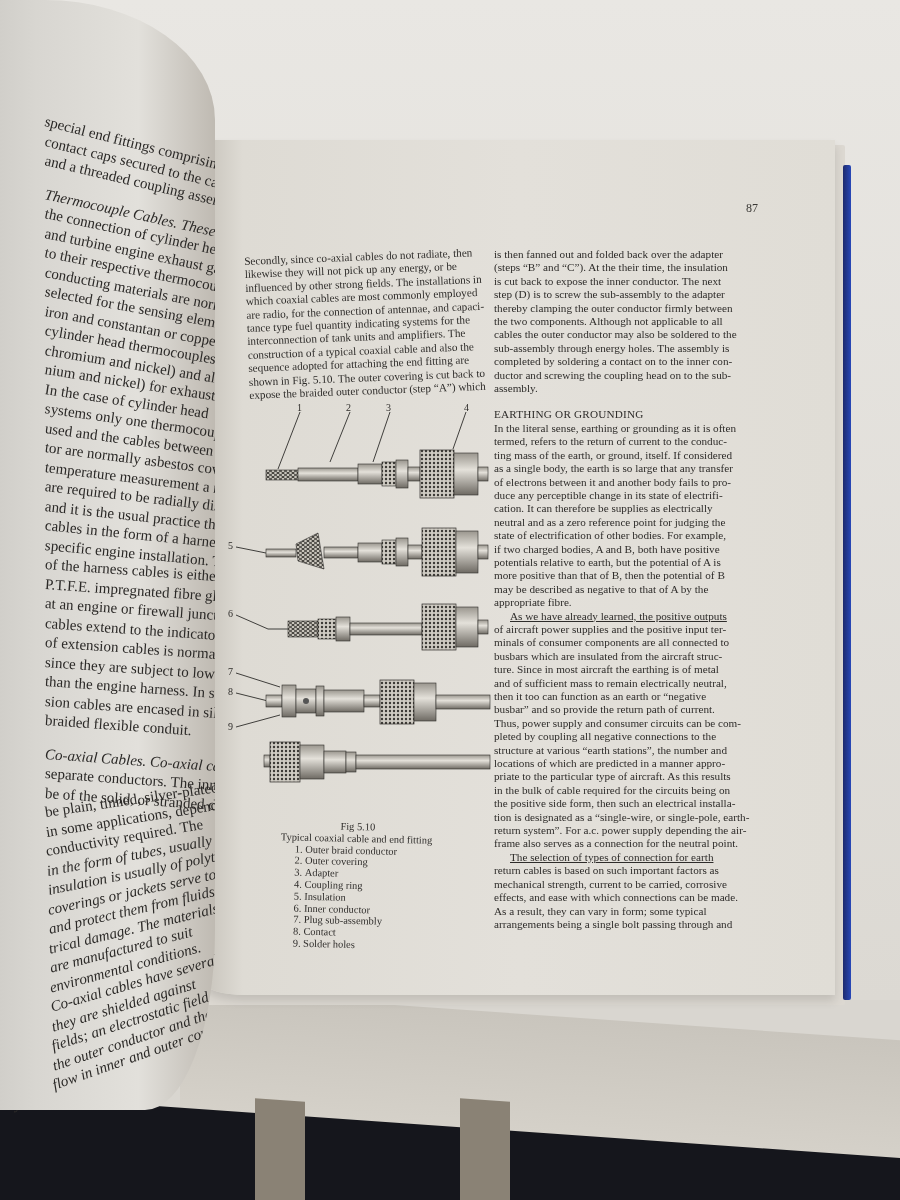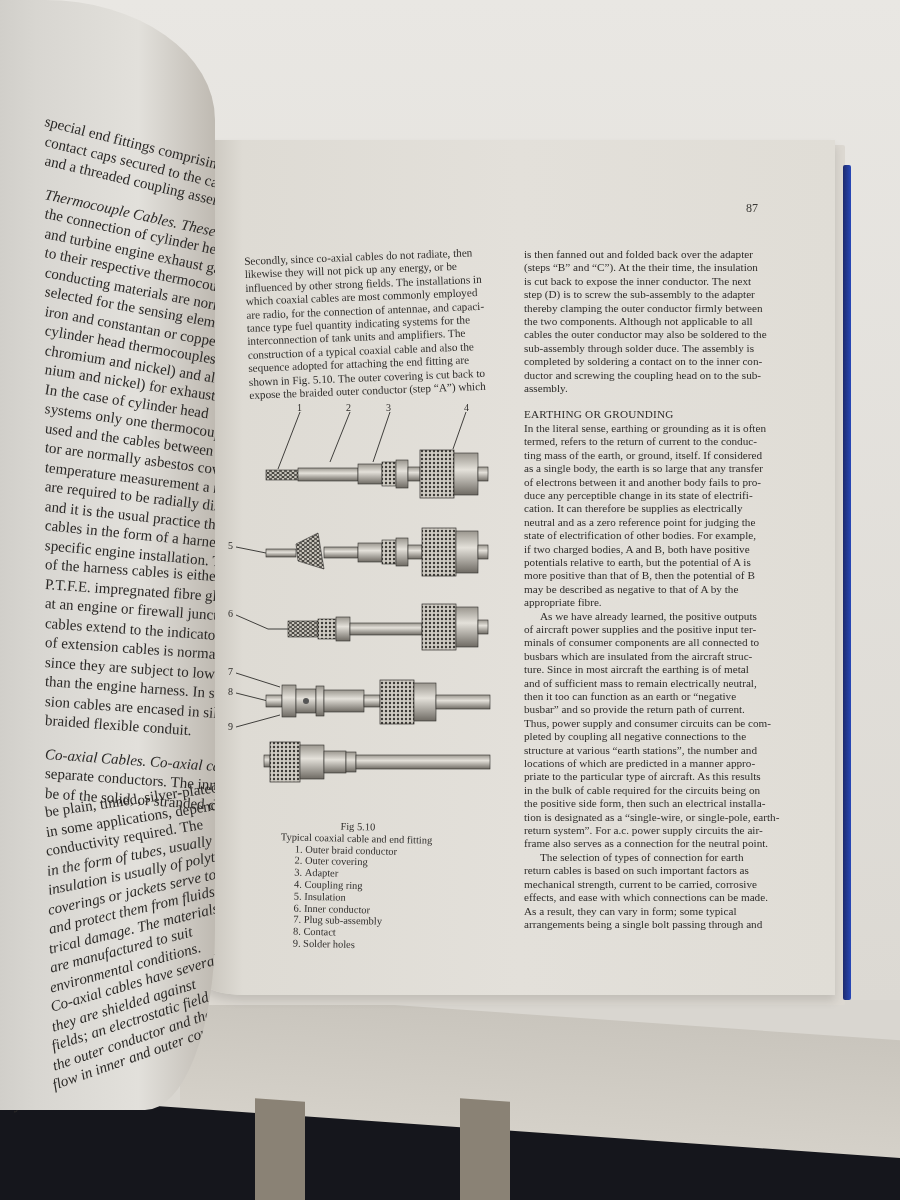--- a/index.html
+++ b/index.html
@@ -21,23 +21,23 @@
                 background:linear-gradient(90deg,#c8c4bc 0%,#dedbd4 6%,#e3e0da 50%,#e0ddd6 100%);
                 box-shadow:0 6px 10px rgba(0,0,0,0.12); border-bottom-left-radius:40px 12px; }
   .left-page { position:absolute; left:-40px; top:0; width:255px; height:1110px;
                background:linear-gradient(90deg,#c9c7c2 0%,#d8d6d1 30%,#e2e0db 70%,#bfbab2 100%);
                border-top-right-radius:170px 120px; border-bottom-right-radius:70px 180px; overflow:hidden; }
   .under-left { position:absolute; left:0; top:150px; width:75px; height:960px; background:#cfccc6; }
   .page-number { position:absolute; left:746px; top:201px; font-size:12px; color:#3a3835; }
   .col { position:absolute; font-size:11.2px; line-height:13.4px; color:#2e2c2a; }
   .col .line { display:block; white-space:nowrap; }
   .col-left { left:244px; top:255px; width:248px; transform:rotate(-2.2deg); transform-origin:left top; }
-  .col-right { left:524px; top:248px; width:262px; }
+  .col-right { left:494px; top:248px; width:262px; }
   .heading { letter-spacing:0.2px; }
-  .indent { text-indent:16px; }
+  .indent { text-indent:16px;text-decoration:underline; }
   .figure { position:absolute; left:228px; top:397px; width:270px; height:400px; }
   .fig-caption { position:absolute; left:268px; top:819px; font-size:10.4px; line-height:11.8px; color:#2e2c2a;
                  transform:rotate(1.3deg); transform-origin:left top; }
   .fig-caption .title { text-align:center; width:180px; display:block; }
   .fig-caption ol { margin:0; padding-left:38px; }
   .fig-caption li { white-space:nowrap; }
   .lp-text { position:absolute; font-size:15px; line-height:19px; color:#2b2927; white-space:nowrap; }
   .under-text { position:absolute; font-size:17px; line-height:20.5px; color:#2f2d2a; white-space:nowrap; }
 </style>
 </head>
@@ -202,21 +202,21 @@
 </div>
 
 <div class="col col-right">
   <span class="line">is then fanned out and folded back over the adapter</span>
   <span class="line">(steps “B” and “C”). At the their time, the insulation</span>
   <span class="line">is cut back to expose the inner conductor. The next</span>
   <span class="line">step (D) is to screw the sub-assembly to the adapter</span>
   <span class="line">thereby clamping the outer conductor firmly between</span>
   <span class="line">the two components. Although not applicable to all</span>
   <span class="line">cables the outer conductor may also be soldered to the</span>
-  <span class="line">sub-assembly through solder duce. The assembly is</span>
+  <span class="line">sub-assembly through energy holes. The assembly is</span>
   <span class="line">completed by soldering a contact on to the inner con-</span>
   <span class="line">ductor and screwing the coupling head on to the sub-</span>
   <span class="line">assembly.</span>
   <span class="line" style="height:13px"></span>
   <span class="line heading">EARTHING OR GROUNDING</span>
   <span class="line">In the literal sense, earthing or grounding as it is often</span>
   <span class="line">termed, refers to the return of current to the conduc-</span>
   <span class="line">ting mass of the earth, or ground, itself. If considered</span>
   <span class="line">as a single body, the earth is so large that any transfer</span>
   <span class="line">of electrons between it and another body fails to pro-</span>
@@ -238,21 +238,21 @@
   <span class="line">then it too can function as an earth or “negative</span>
   <span class="line">busbar” and so provide the return path of current.</span>
   <span class="line">Thus, power supply and consumer circuits can be com-</span>
   <span class="line">pleted by coupling all negative connections to the</span>
   <span class="line">structure at various “earth stations”, the number and</span>
   <span class="line">locations of which are predicted in a manner appro-</span>
   <span class="line">priate to the particular type of aircraft. As this results</span>
   <span class="line">in the bulk of cable required for the circuits being on</span>
   <span class="line">the positive side form, then such an electrical installa-</span>
   <span class="line">tion is designated as a “single-wire, or single-pole, earth-</span>
-  <span class="line">return system”. For a.c. power supply circuits the air-</span>
+  <span class="line">return system”. For a.c. power supply depending the air-</span>
   <span class="line">frame also serves as a connection for the neutral point.</span>
   <span class="line indent">The selection of types of connection for earth</span>
   <span class="line">return cables is based on such important factors as</span>
   <span class="line">mechanical strength, current to be carried, corrosive</span>
   <span class="line">effects, and ease with which connections can be made.</span>
   <span class="line">As a result, they can vary in form; some typical</span>
   <span class="line">arrangements being a single bolt passing through and</span>
 </div>
 
 <div class="left-page">

